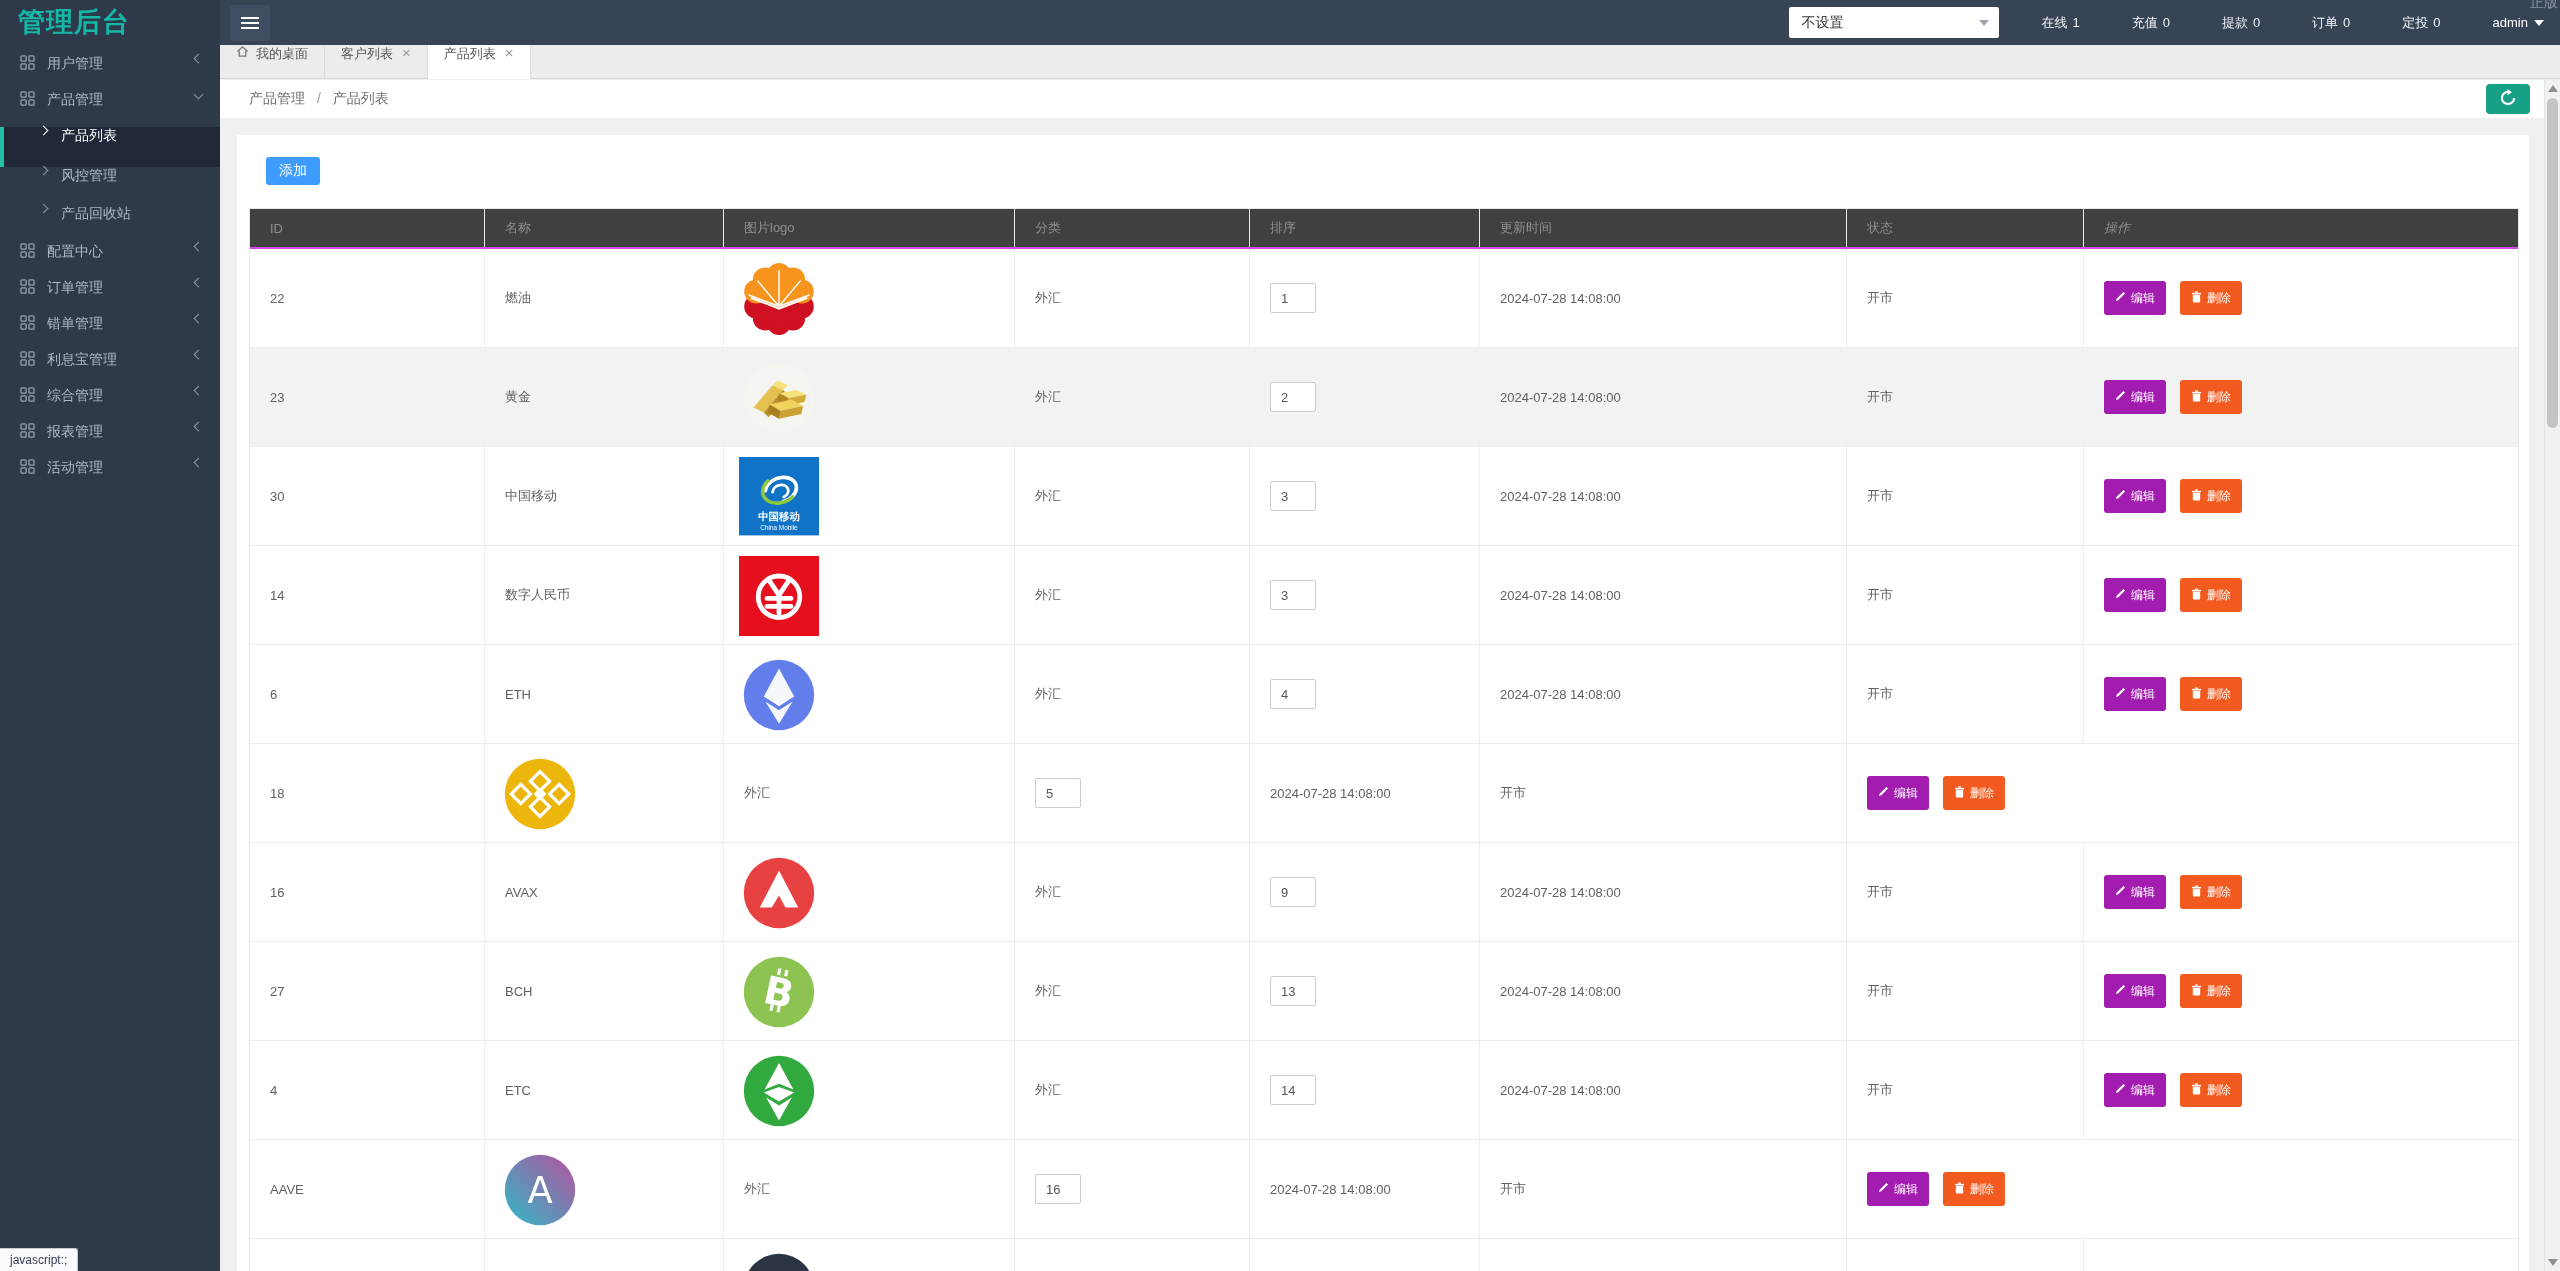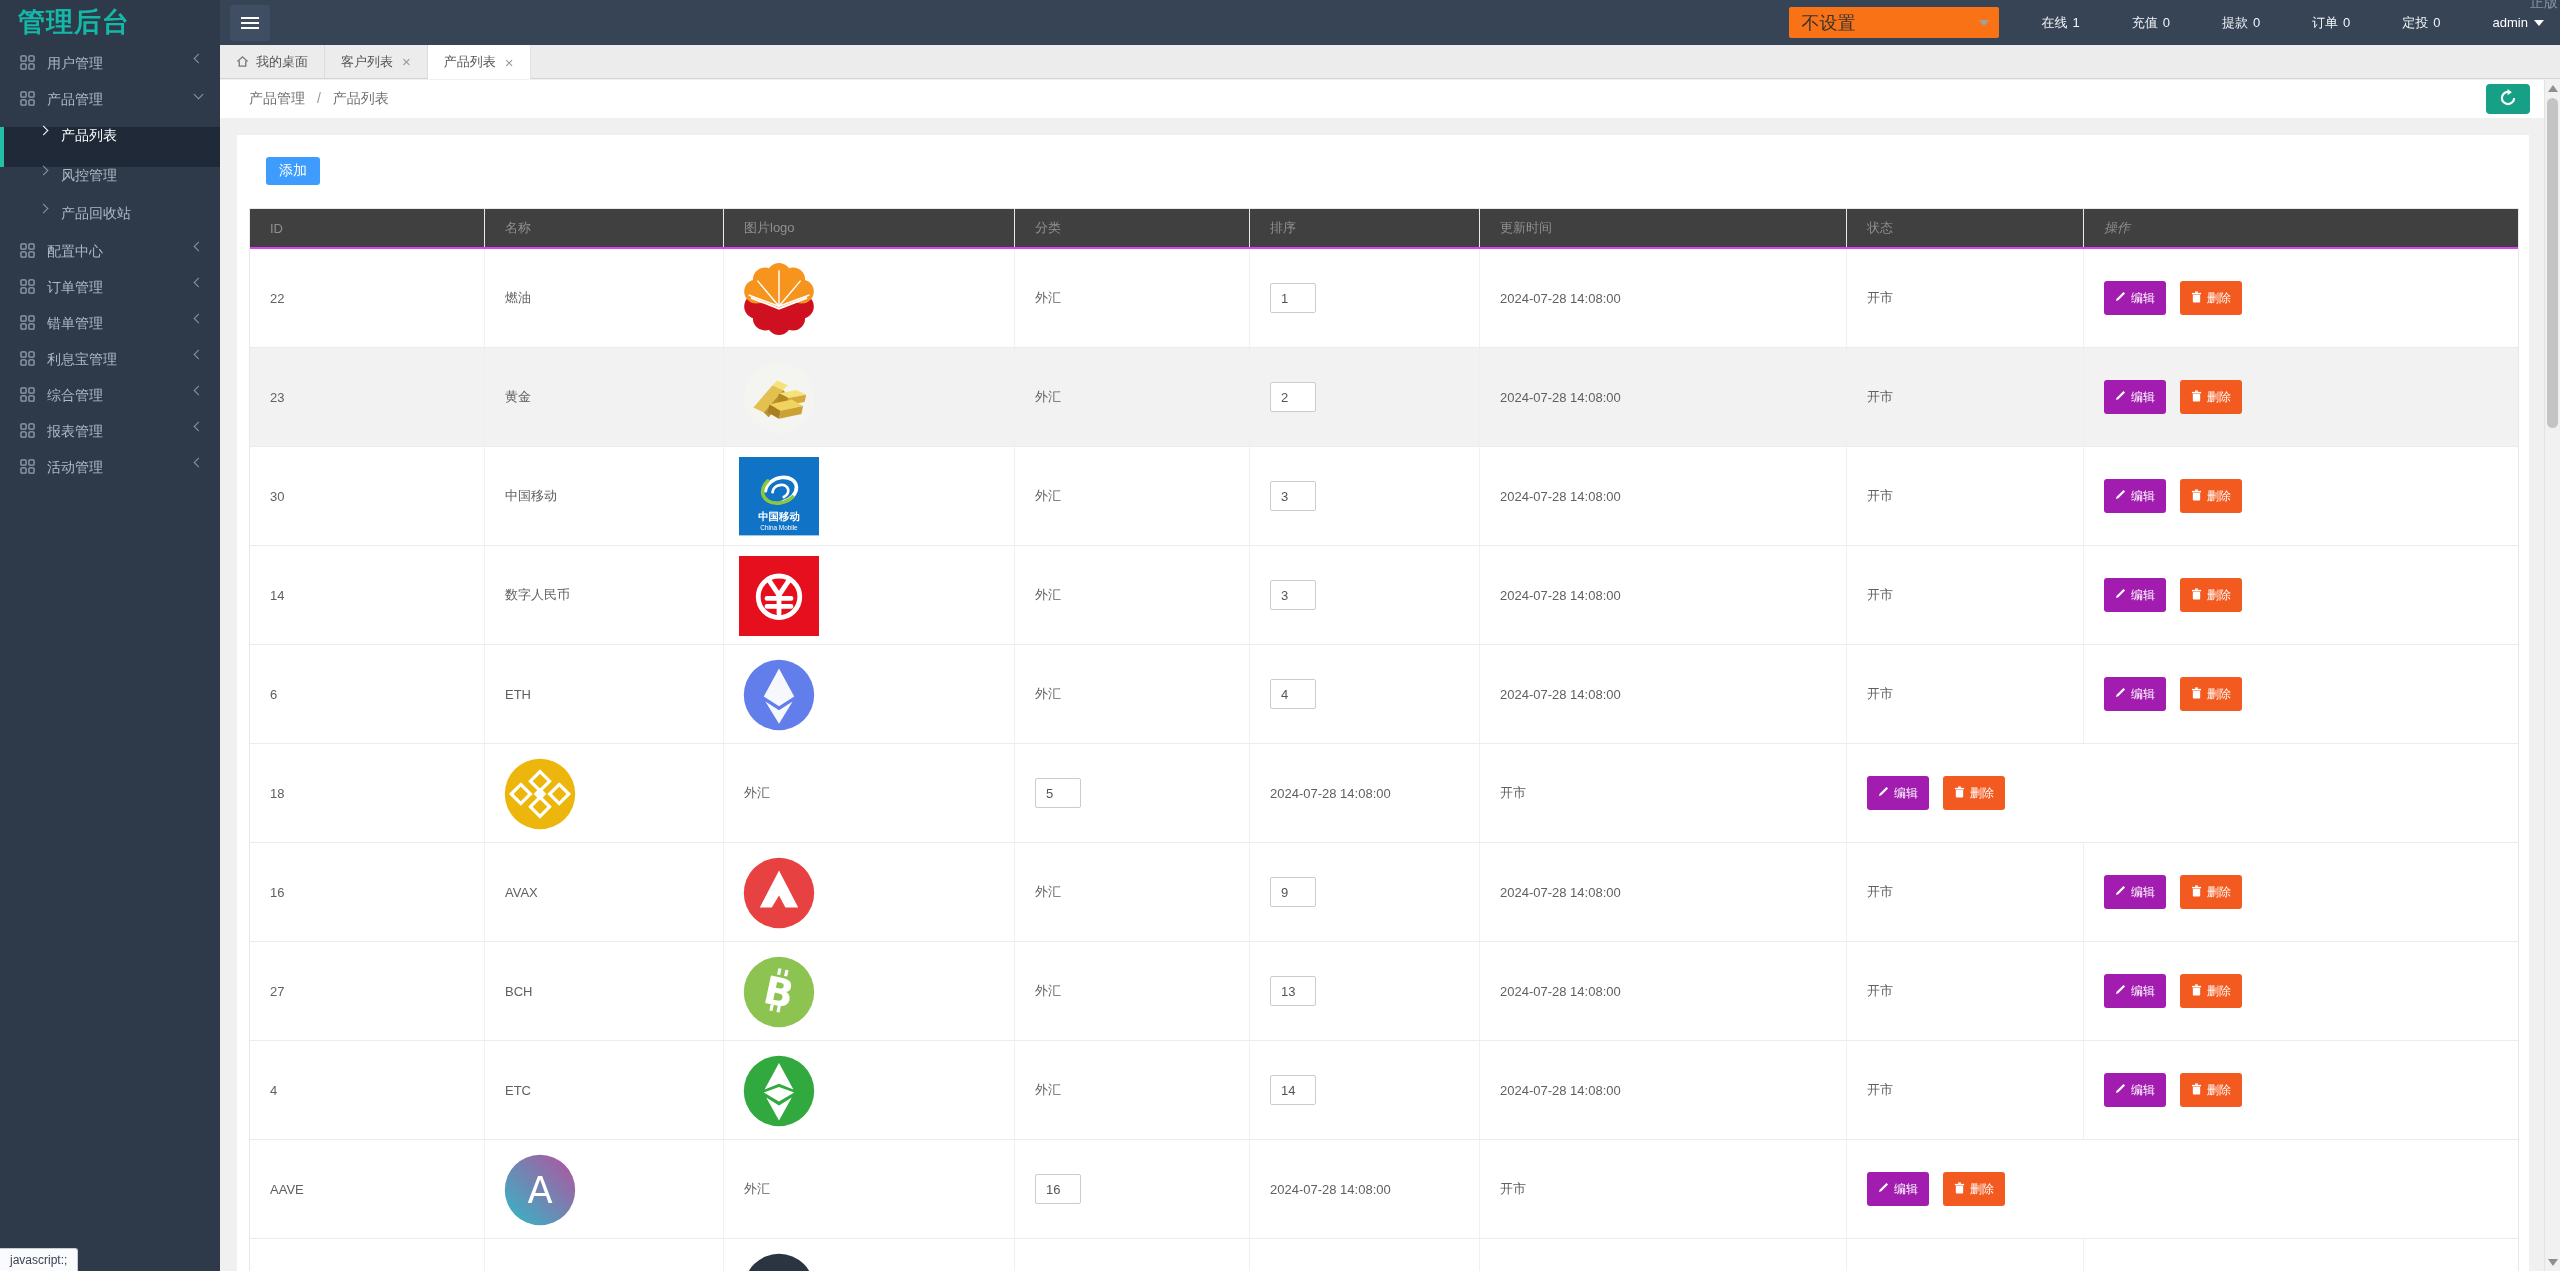--- a/index.html
+++ b/index.html
@@ -24,35 +24,35 @@
   .chev.down{transform:rotate(45deg);}
   .chev.left{transform:rotate(135deg);}
   .chev.right{transform:rotate(-45deg);}
 
   
   .topbar{position:absolute;left:220px;top:0;right:0;height:45px;background:#374456;display:flex;align-items:center;z-index:4;}
   .hamburger{width:40px;height:36px;margin-left:10px;background:#404e63;border:none;border-radius:3px;
              display:flex;flex-direction:column;justify-content:center;align-items:center;gap:3px;cursor:pointer;}
   .hamburger i{display:block;width:18px;height:2px;background:#fff;}
   .topbar-right{margin-left:auto;display:flex;align-items:center;gap:0;padding-right:16px;}
-  .select-box{position:relative;width:210px;height:31px;background:#f97316;border-radius:2px;display:flex;align-items:center;
-              padding:0 26px 0 12px;font-size:18px;color:#333;cursor:pointer;}
+  .select-box{position:relative;width:210px;height:31px;background:#ffffff;border-radius:2px;display:flex;align-items:center;
+              padding:0 26px 0 12px;font-size:14px;color:#333;cursor:pointer;}
   .select-caret{position:absolute;right:10px;top:13px;width:0;height:0;border-left:5px solid transparent;
                 border-right:5px solid transparent;border-top:6px solid #9aa3ad;}
   .stats{display:flex;align-items:flex-start;margin-left:42px;}
   .stat{color:#f2f5f9;font-size:13px;margin-right:52px;white-space:nowrap;cursor:pointer;}
   .stat .s-val{margin-left:5px;}
   .admin-box{color:#fff;font-size:13px;display:flex;align-items:center;gap:6px;cursor:pointer;}
   .admin-caret{width:0;height:0;border-left:5px solid transparent;border-right:5px solid transparent;border-top:6px solid #fff;}
   .watermark{position:absolute;top:-6px;right:2px;color:#8893a2;font-size:14px;z-index:6;}
 
   
   .tabbar{position:absolute;left:220px;top:45px;right:0;height:34px;background:#ececec;
           border-bottom:1px solid #d5d5d5;display:flex;align-items:stretch;z-index:3;}
-  .tab{display:flex;align-items:center;padding:0 16px;font-size:13px;color:#555;border-right:1px solid #dcdcdc;cursor:pointer;}
+  .tab{display:flex;align-items:flex-start;padding:0 16px;font-size:13px;color:#555;border-right:1px solid #dcdcdc;cursor:pointer;}
   .tab .tab-home{display:inline-flex;margin-right:7px;}
   .tab .tab-close{margin-left:9px;color:#9a9a9a;font-size:15px;line-height:1;cursor:pointer;}
   .tab.active{background:#fff;border-right:1px solid #e2e2e2;margin-bottom:-1px;}
 
   
   .crumbbar{position:absolute;left:220px;top:80px;right:16px;height:38px;background:#fff;
             display:flex;align-items:center;padding:0 14px 0 29px;z-index:2;}
   .crumb{font-size:14px;color:#6e6e6e;}
   .crumb .sep{margin:0 8px;color:#999;}
   .refresh-btn{margin-left:auto;width:44px;height:30px;background:#16a085;border:none;border-radius:4px;

